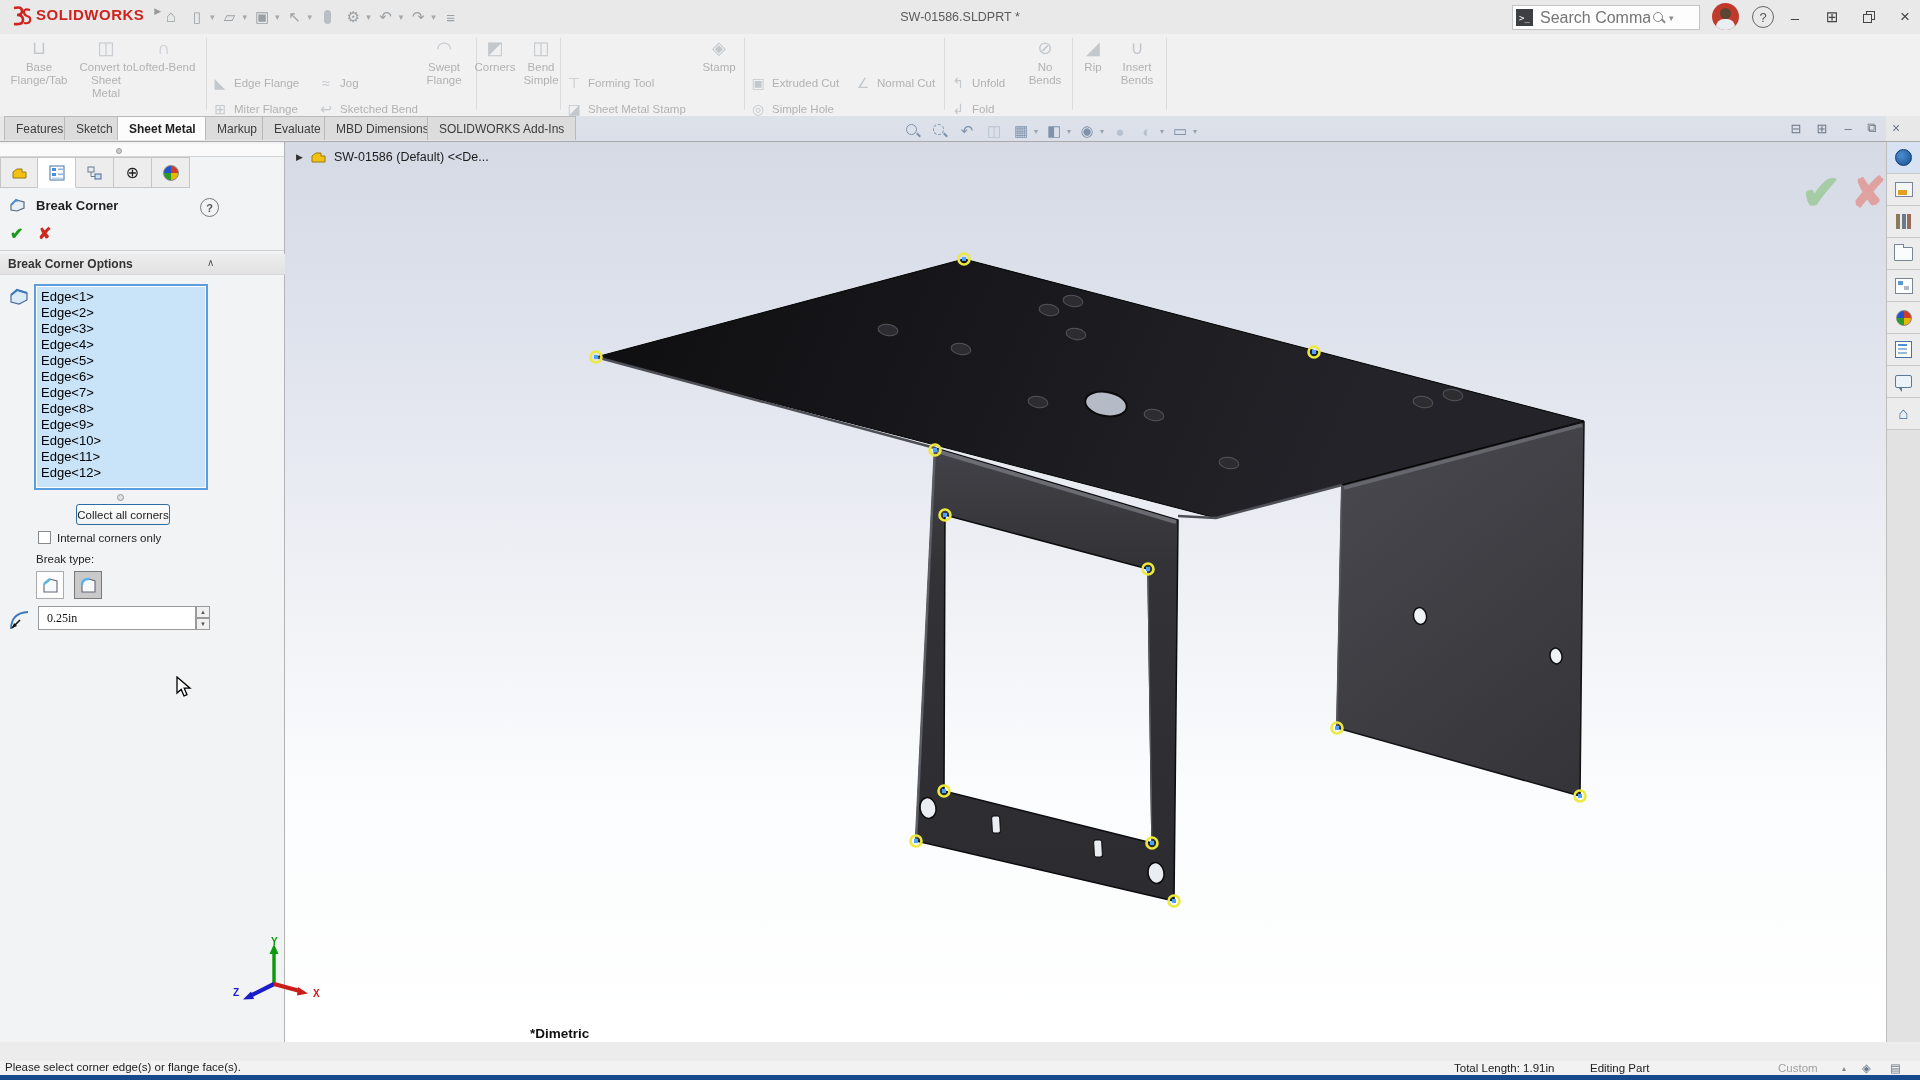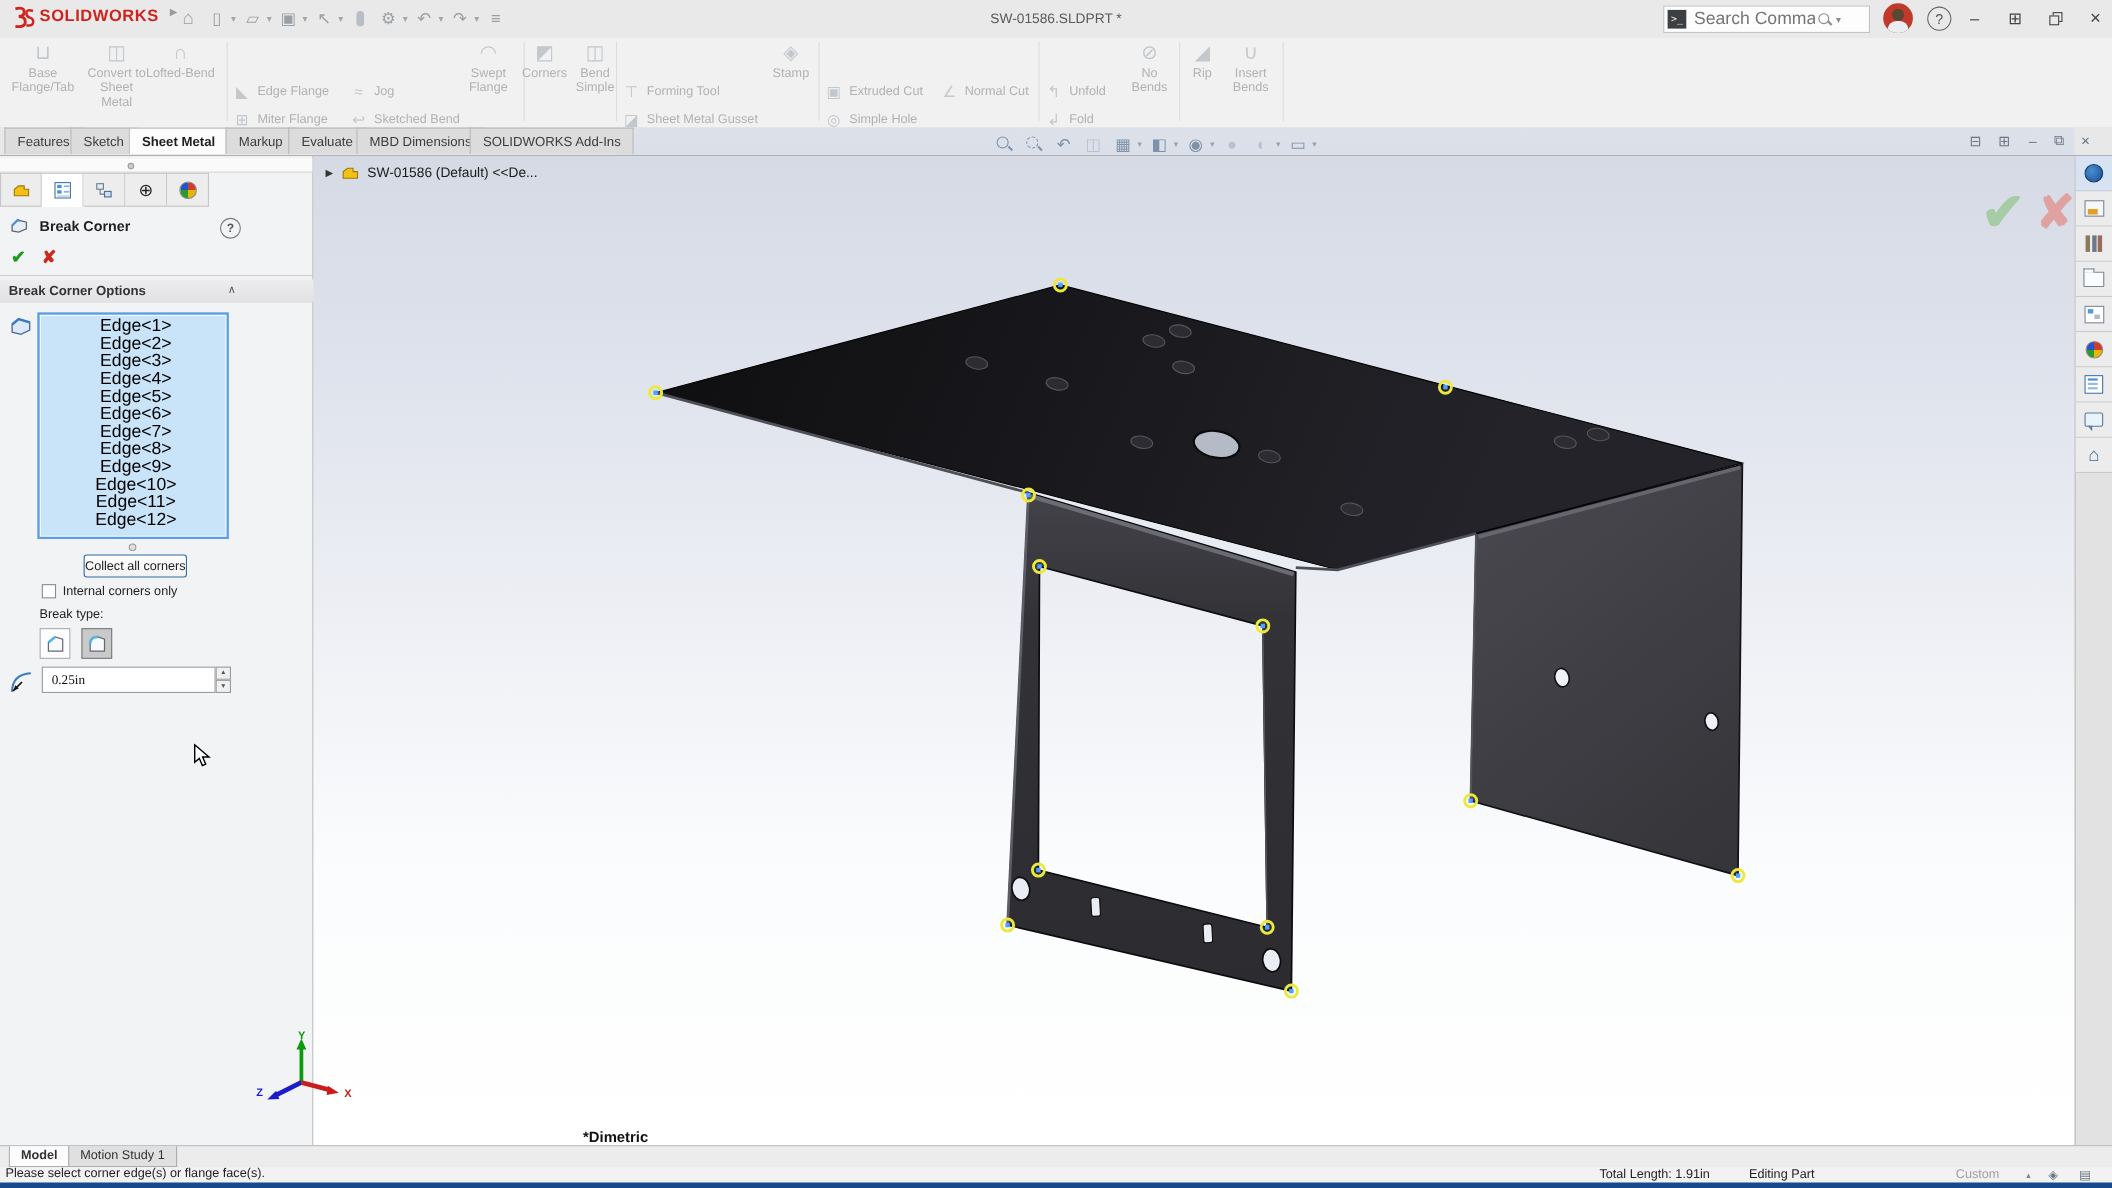--- a/index.html
+++ b/index.html
@@ -71,21 +71,21 @@
   .pmtitle{position:absolute;left:8px;top:55px;display:flex;align-items:center;gap:8px;}
   .pmtitle .t{font-size:13px;font-weight:700;color:#1f1f1f;}
   .pmhelp{position:absolute;left:200px;top:56px;width:17px;height:17px;border:1.5px solid #7a7a7a;border-radius:50%;font-size:11px;font-weight:700;color:#555;display:flex;align-items:center;justify-content:center;}
   .pmok{position:absolute;left:10px;top:82px;font-size:16px;font-weight:700;color:#1f9a1f;}
   .pmcancel{position:absolute;left:38px;top:82px;font-size:16px;font-weight:700;color:#cc2a1f;}
   .pmdivider{position:absolute;left:0;top:108px;width:284px;height:1px;background:#d0d0d0;}
   .pmsection{position:absolute;left:0;top:112px;width:284px;height:20px;background:linear-gradient(180deg,#ededee,#e2e2e4);border-bottom:1px solid #d8d8d8;padding-left:11px;}
   .pmsection .s{position:absolute;left:8px;top:3px;font-size:12px;font-weight:700;color:#333;}
   .pmsection .chev{position:absolute;left:207px;top:3px;font-size:10px;color:#555;}
   .edgebox{position:absolute;left:34px;top:142px;width:174px;height:206px;background:#c9e3f8;border:2px solid #5a9ee0;box-sizing:border-box;box-shadow:inset 0 0 0 1px #ffffff;padding:3px 0 0 5px;}
-  .edgerow{height:16px;line-height:16px;font-size:16px;color:#000;text-align:center;}
+  .edgerow{height:16px;line-height:16px;font-size:13px;color:#000;}
   .boxhandle{position:absolute;left:117px;top:352px;width:7px;height:7px;border-radius:50%;background:#e0e0e0;border:1px solid #9a9a9a;box-sizing:border-box;}
   .collectbtn{position:absolute;left:76px;top:362px;width:92px;height:19px;border:1px solid #2e6da4;border-radius:3px;background:linear-gradient(180deg,#fefefe,#f2f2f2);font-size:11.5px;color:#222;display:flex;align-items:center;justify-content:center;}
   .chkrow{position:absolute;left:38px;top:389px;display:flex;align-items:center;gap:6px;}
   .chkbox{width:13px;height:13px;background:#fff;border:1px solid #8a8a8a;box-sizing:border-box;}
   .chklabel{font-size:11.5px;color:#222;}
   .btlabel{position:absolute;left:36px;top:411px;font-size:11.5px;color:#222;}
   .breakbtn{position:absolute;top:429px;width:28px;height:28px;border:1px solid #ababab;background:#fdfdfd;display:flex;align-items:center;justify-content:center;box-sizing:border-box;}
   .breakbtn.sel{background:#c9c9c9;border:1px solid #7a7a7a;}
   .distrow-icon{position:absolute;left:8px;top:466px;}
   .distinput{position:absolute;left:38px;top:464px;width:158px;height:24px;border:1px solid #9a9a9a;background:#fff;box-sizing:border-box;font-size:12px;color:#111;padding:0 0 0 8px;font-family:Liberation Serif, serif;outline:none;}
@@ -234,21 +234,21 @@
       <span class="rlabel">Bend Simple</span>
     </div>
     <div class="rsep" style="left:560px"></div>
 
     <div class="rowbtn" style="left:566px;top:39px">
       <span class="ricon16">⊤</span>
       <span class="rlabel2">Forming Tool</span>
     </div>
     <div class="rowbtn" style="left:566px;top:65px">
       <span class="ricon16">◪</span>
-      <span class="rlabel2">Sheet Metal Gusset</span>
+      <span class="rlabel2">Sheet Metal Stamp</span>
     </div>
     <div class="rowbtn" style="left:566px;top:90px">
       <span class="ricon16">⊟</span>
       <span class="rlabel2">Tab and Slot</span>
     </div>
     <div class="bigbtn" style="left:697px;width:44px">
       <span class="ricon">◈</span>
       <span class="rlabel">Stamp</span>
     </div>
     <div class="rsep" style="left:744px"></div>
@@ -637,28 +637,20 @@
         <span style="width:15px;height:11px;border:1.5px solid #5a7a9a;border-radius:2px;background:#eaf2fa;display:block;position:relative">
             <span style="position:absolute;left:2px;bottom:-5px;width:0;height:0;border-left:4px solid transparent;border-top:5px solid #5a7a9a"></span>
           </span>
       </div>
       <div class="tpcell">
           <span class="tpicon" style="font-size:17px">⌂</span>
         </div>
     </div>
   </div>
 
-  <div class="bottomtabs">
-    <div class="btab active" style="left:8px">
-        <span>Model</span>
-      </div>
-    <div class="btab" style="left:62px">
-        <span>Motion Study 1</span>
-      </div>
-  </div>
 
   <div class="statusbar">
     <span class="ab" style="left:5px;top:0">Please select corner edge(s) or flange face(s).</span>
     <span class="stright" style="left:1454px">Total Length: 1.91in</span>
     <span class="stright" style="left:1590px">Editing Part</span>
     <span class="stright" style="left:1778px;color:#a0a0a0">Custom</span>
     <span class="stright" style="left:1842px;font-size:8px;color:#888">▴</span>
     <span class="stright" style="left:1862px;color:#6a7a8a">◈</span>
     <span class="stright" style="left:1890px;color:#6a7a8a">▤</span>
   </div>

